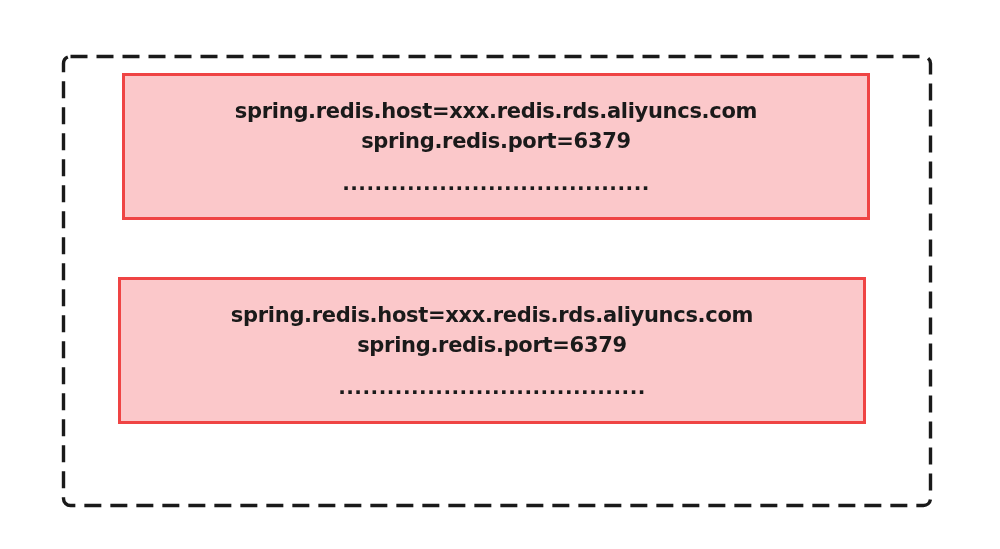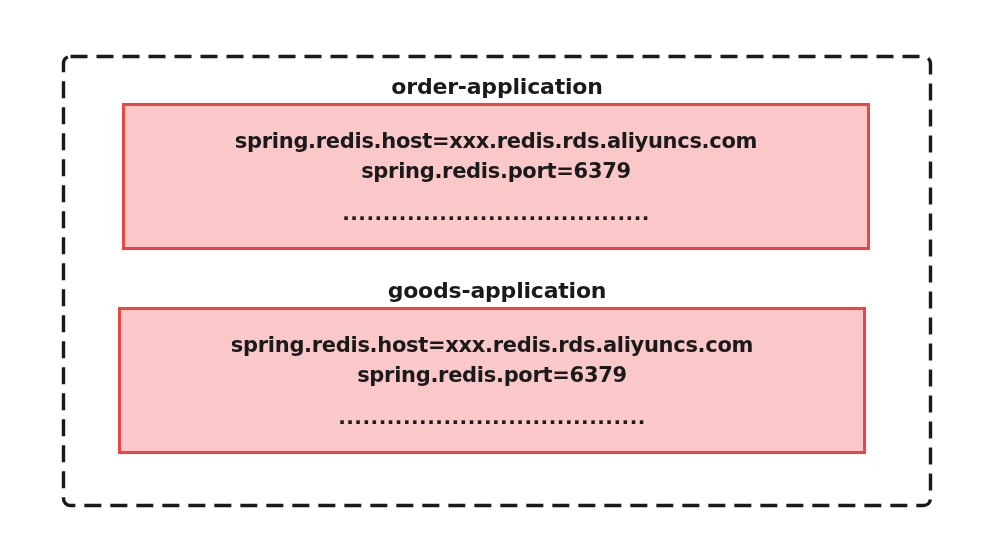--- a/index.html
+++ b/index.html
@@ -101,31 +101,29 @@
 
 <div id="canvas">
 
   <div class="dashed-container">
 
     <svg width="870" height="452" viewBox="0 0 870 452" aria-hidden="true">
       <rect x="1.5" y="1.5" width="867" height="449" rx="7" ry="7" fill="none" stroke="#1a1a1a" stroke-width="3.4" stroke-dasharray="17 9" stroke-linecap="butt"></rect>
     </svg>
 
     <div class="app-group group-1">
-      <span class="app-label">order-application</span>
 
       <div class="config-box">
         <span class="config-line">spring.redis.host=xxx.redis.rds.aliyuncs.com</span>
         <span class="config-line">spring.redis.port=6379</span>
         <span class="config-line ellipsis">......................................</span>
       </div>
     </div>
 
     <div class="app-group group-2">
-      <span class="app-label">goods-application</span>
 
       <div class="config-box">
         <span class="config-line">spring.redis.host=xxx.redis.rds.aliyuncs.com</span>
         <span class="config-line">spring.redis.port=6379</span>
         <span class="config-line ellipsis">......................................</span>
       </div>
     </div>
 
   </div>
 </div>

